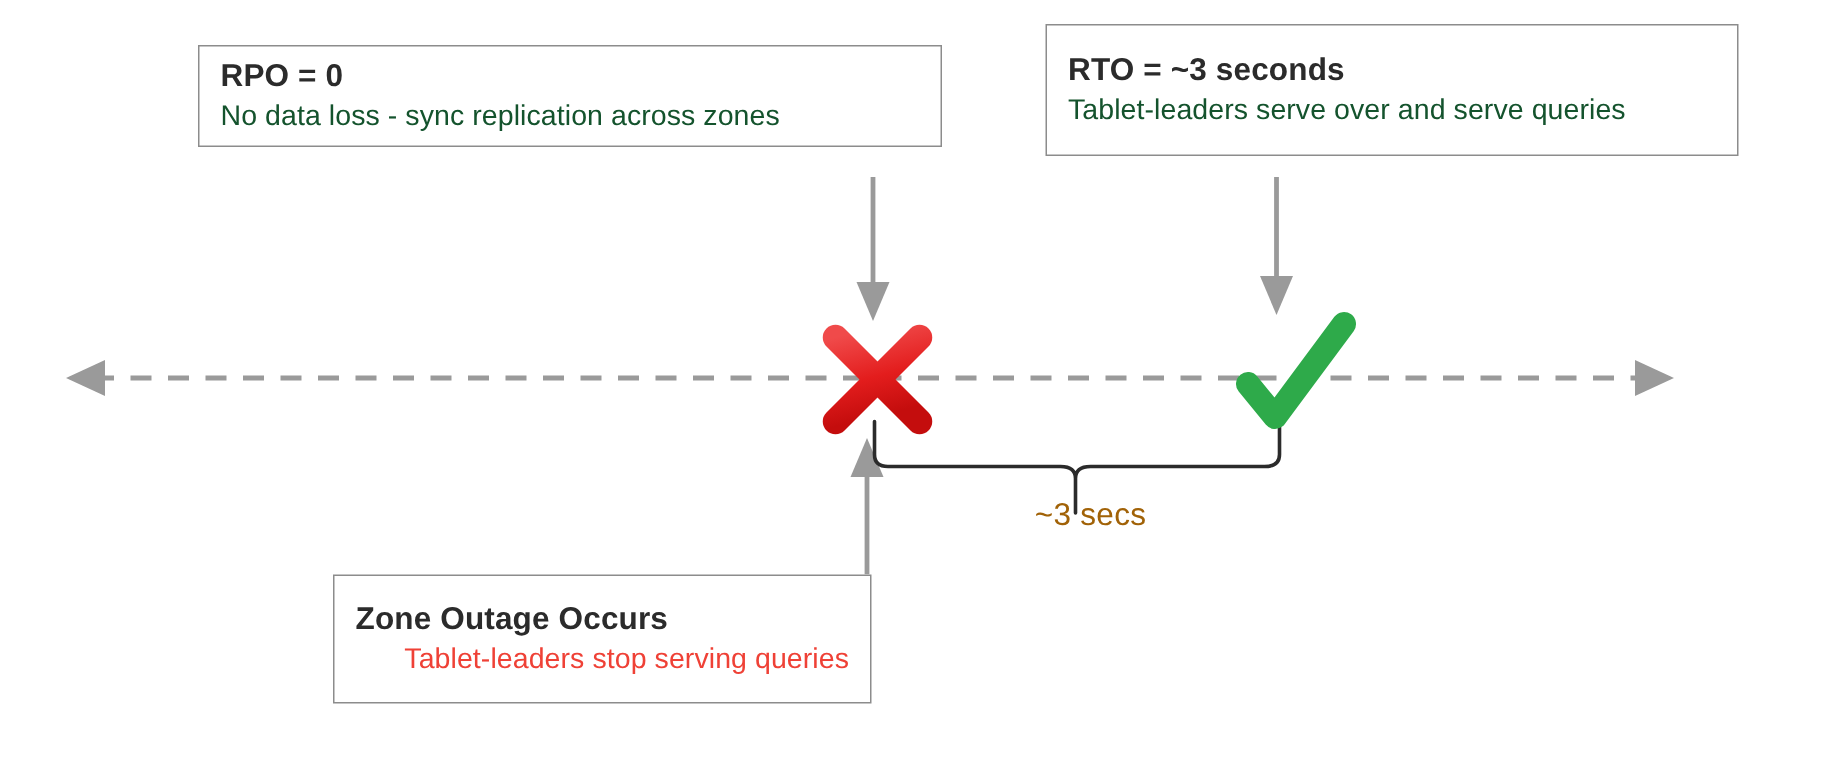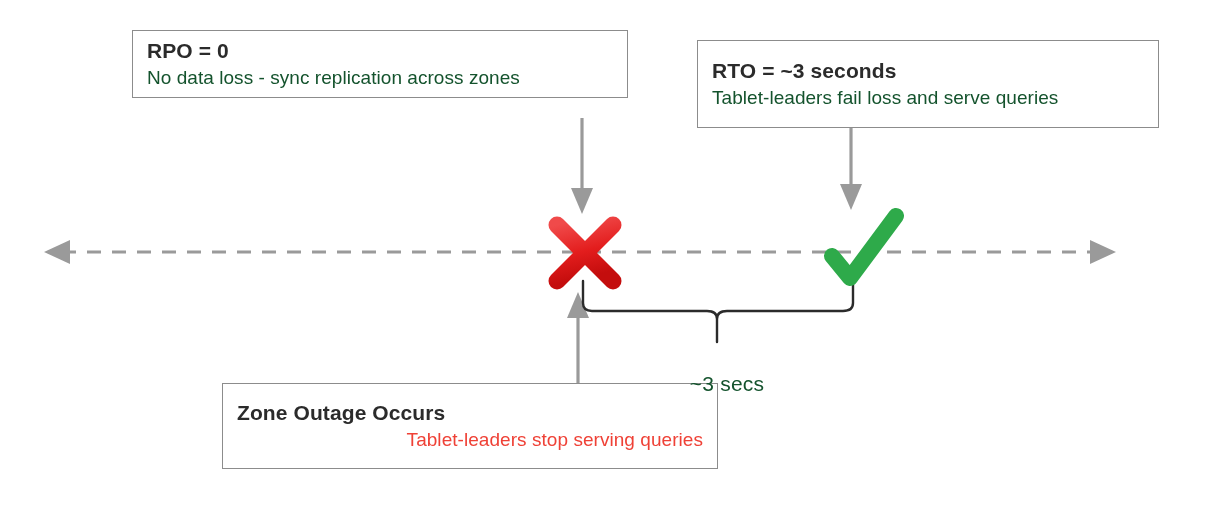--- a/index.html
+++ b/index.html
@@ -57,28 +57,28 @@
   .sub-red   { color: #ef4136; text-align: right; }
 
   #box-rpo {
     left: 132px;
     top: 30px;
     width: 496px;
     height: 68px;
   }
   #box-rto {
     left: 697px;
-    top: 40px;
+    top: 16px;
     width: 462px;
     height: 88px;
   }
   #box-outage {
     left: 222px;
     top: 383px;
-    width: 496px;
+    width: 359px;
     height: 86px;
   }
 
   .marker {
     position: absolute;
     pointer-events: none;
   }
   #marker-x {
     left: 540px;
     top: 208px;
@@ -88,26 +88,26 @@
   #marker-check {
     left: 822px;
     top: 204px;
     width: 84px;
     height: 90px;
   }
 
   .brace-label {
     position: absolute;
     left: 627px;
-    top: 372px;
+    top: 332px;
     width: 200px;
     text-align: center;
     font-size: 21px;
     font-weight: 400;
-    color: #14532d;
+    color: #a16207;
     letter-spacing: 0.2px;
     white-space: nowrap;
   }
 </style>
 </head>
 <body>
 
 <div id="diagram">
 
   <svg class="svg-layer" viewBox="0 0 1218 518">
@@ -170,21 +170,21 @@
     </svg>
   </div>
 
   <div class="callout" id="box-rpo">
     <div class="callout-title">RPO = 0</div>
     <div class="callout-sub sub-green">No data loss - sync replication across zones</div>
   </div>
 
   <div class="callout" id="box-rto">
     <div class="callout-title">RTO = ~3 seconds</div>
-    <div class="callout-sub sub-green">Tablet-leaders fail loss and serve queries</div>
+    <div class="callout-sub sub-green">Tablet-leaders serve over and serve queries</div>
   </div>
 
   <div class="callout" id="box-outage">
     <div class="callout-title">Zone Outage Occurs</div>
     <div class="callout-sub sub-red">Tablet-leaders stop serving queries</div>
   </div>
 
   <div class="brace-label">~3 secs</div>
 
 </div>

